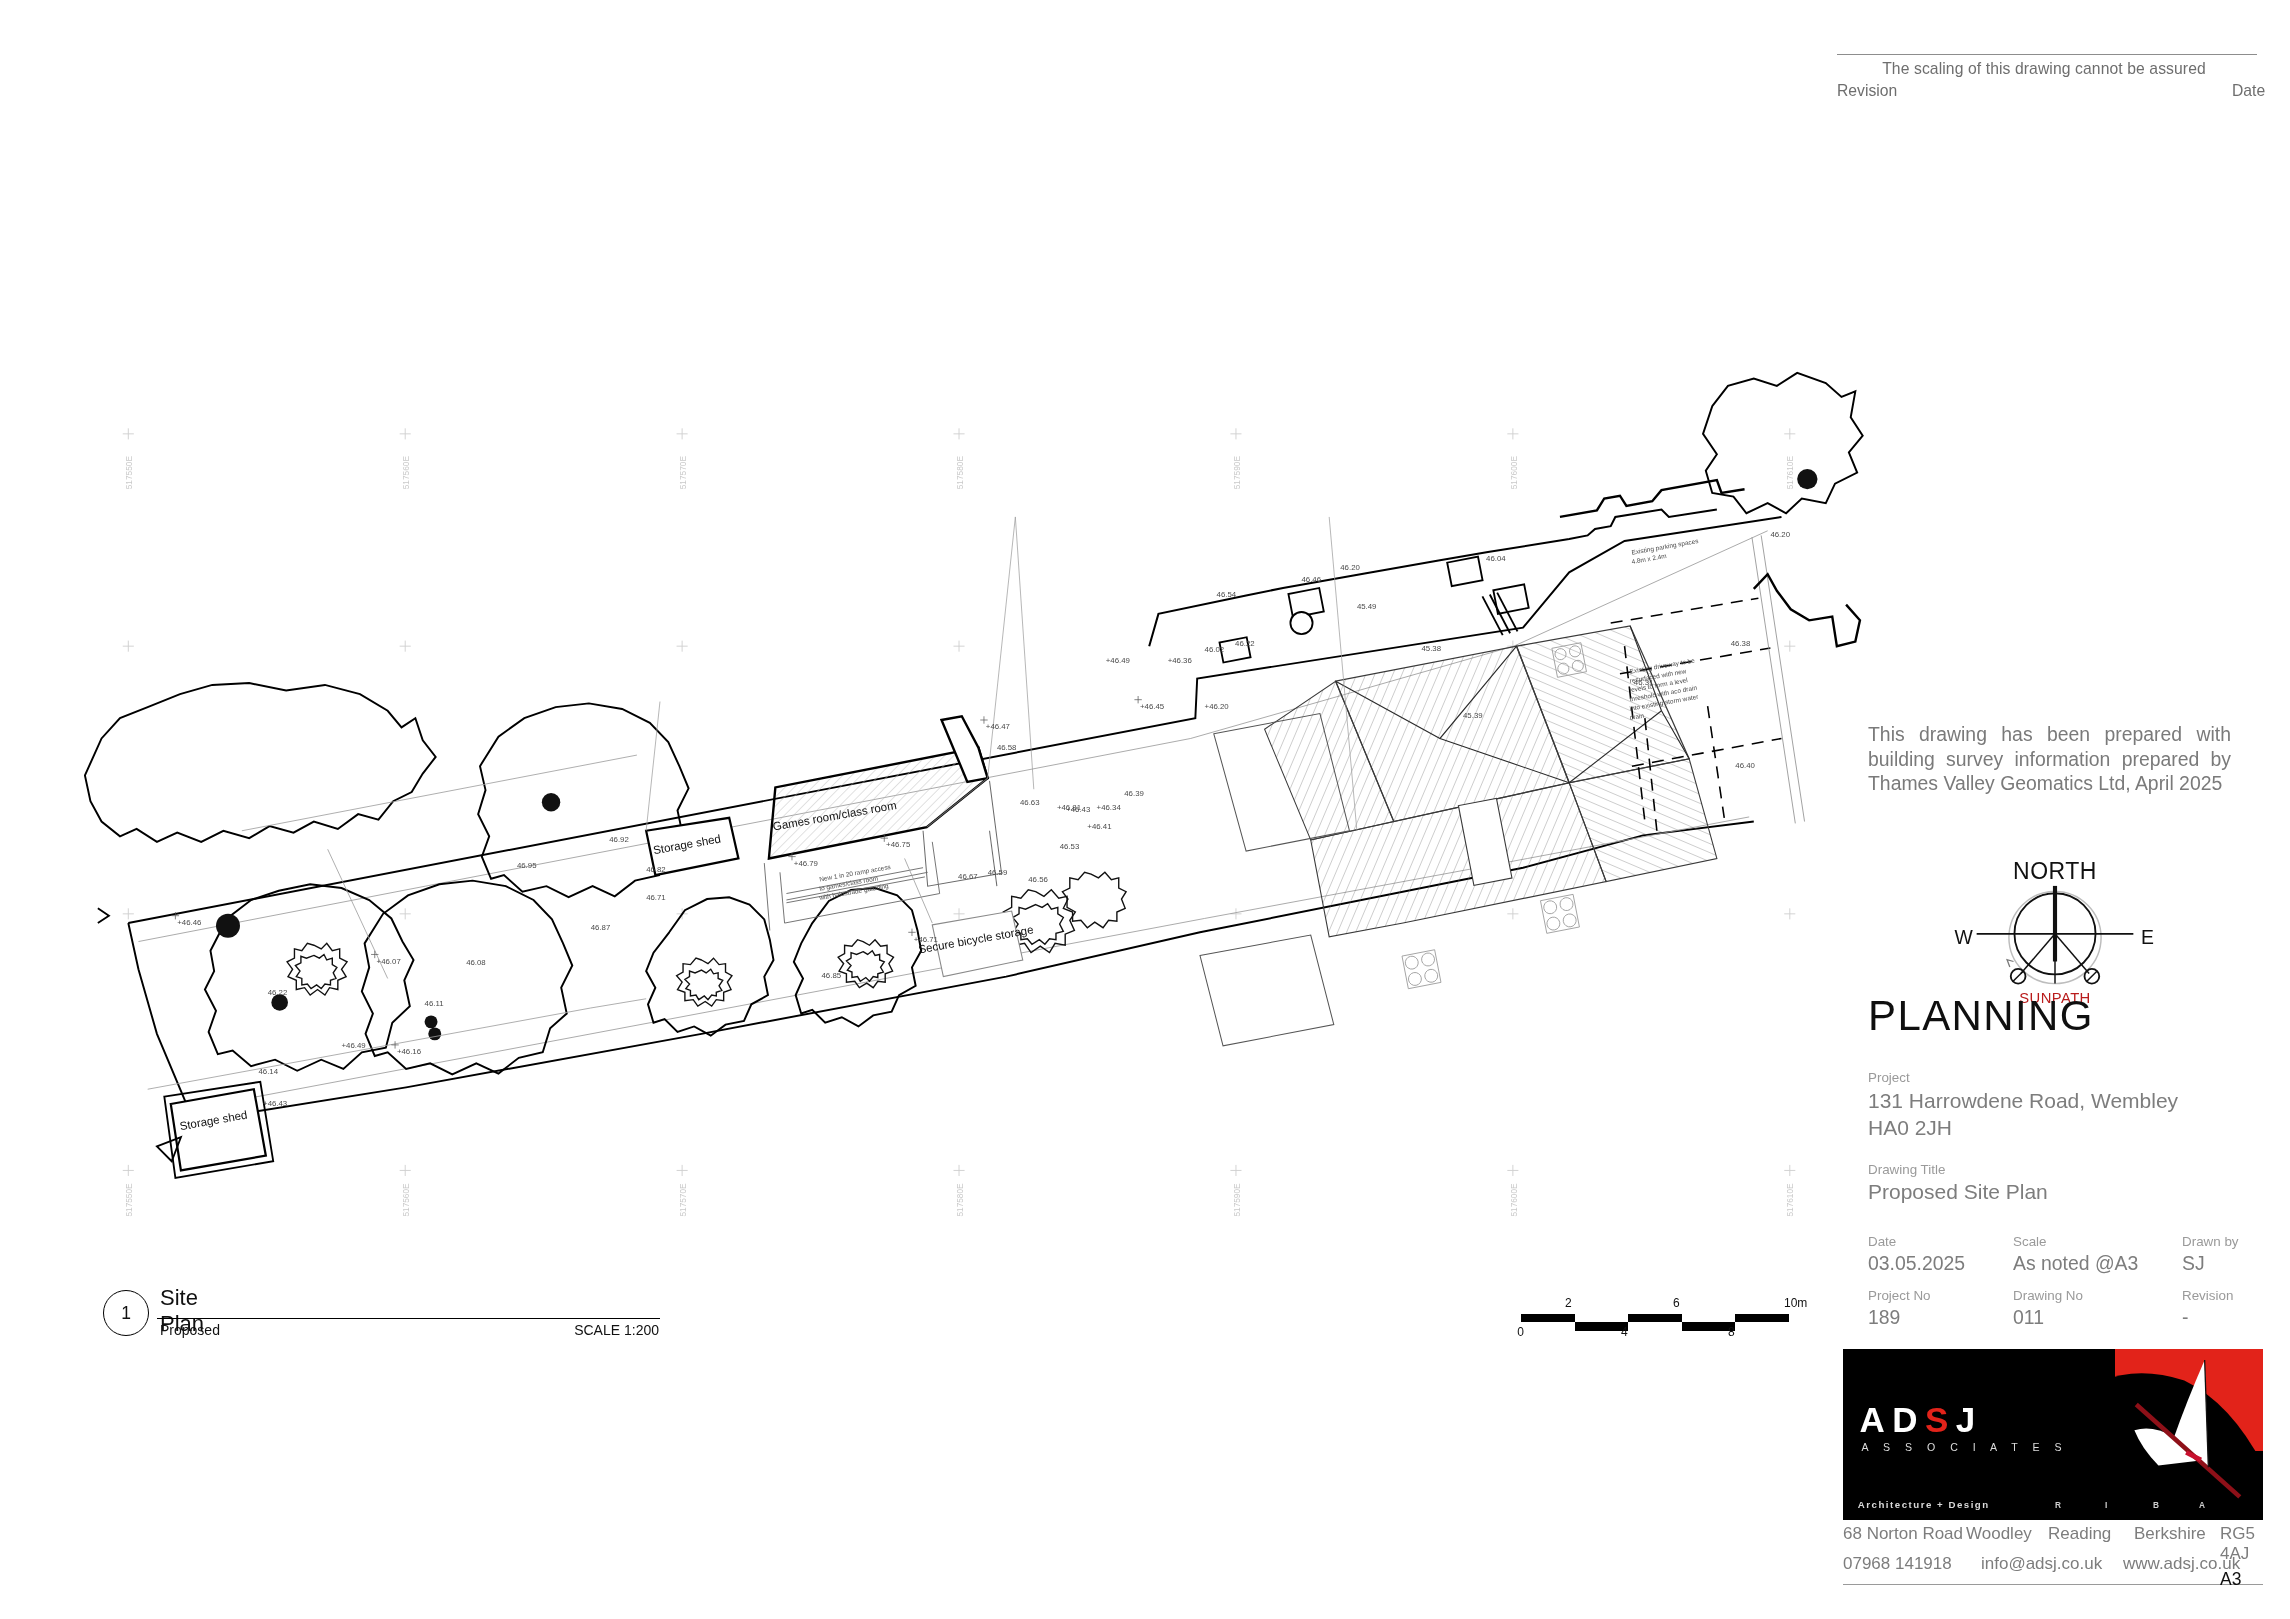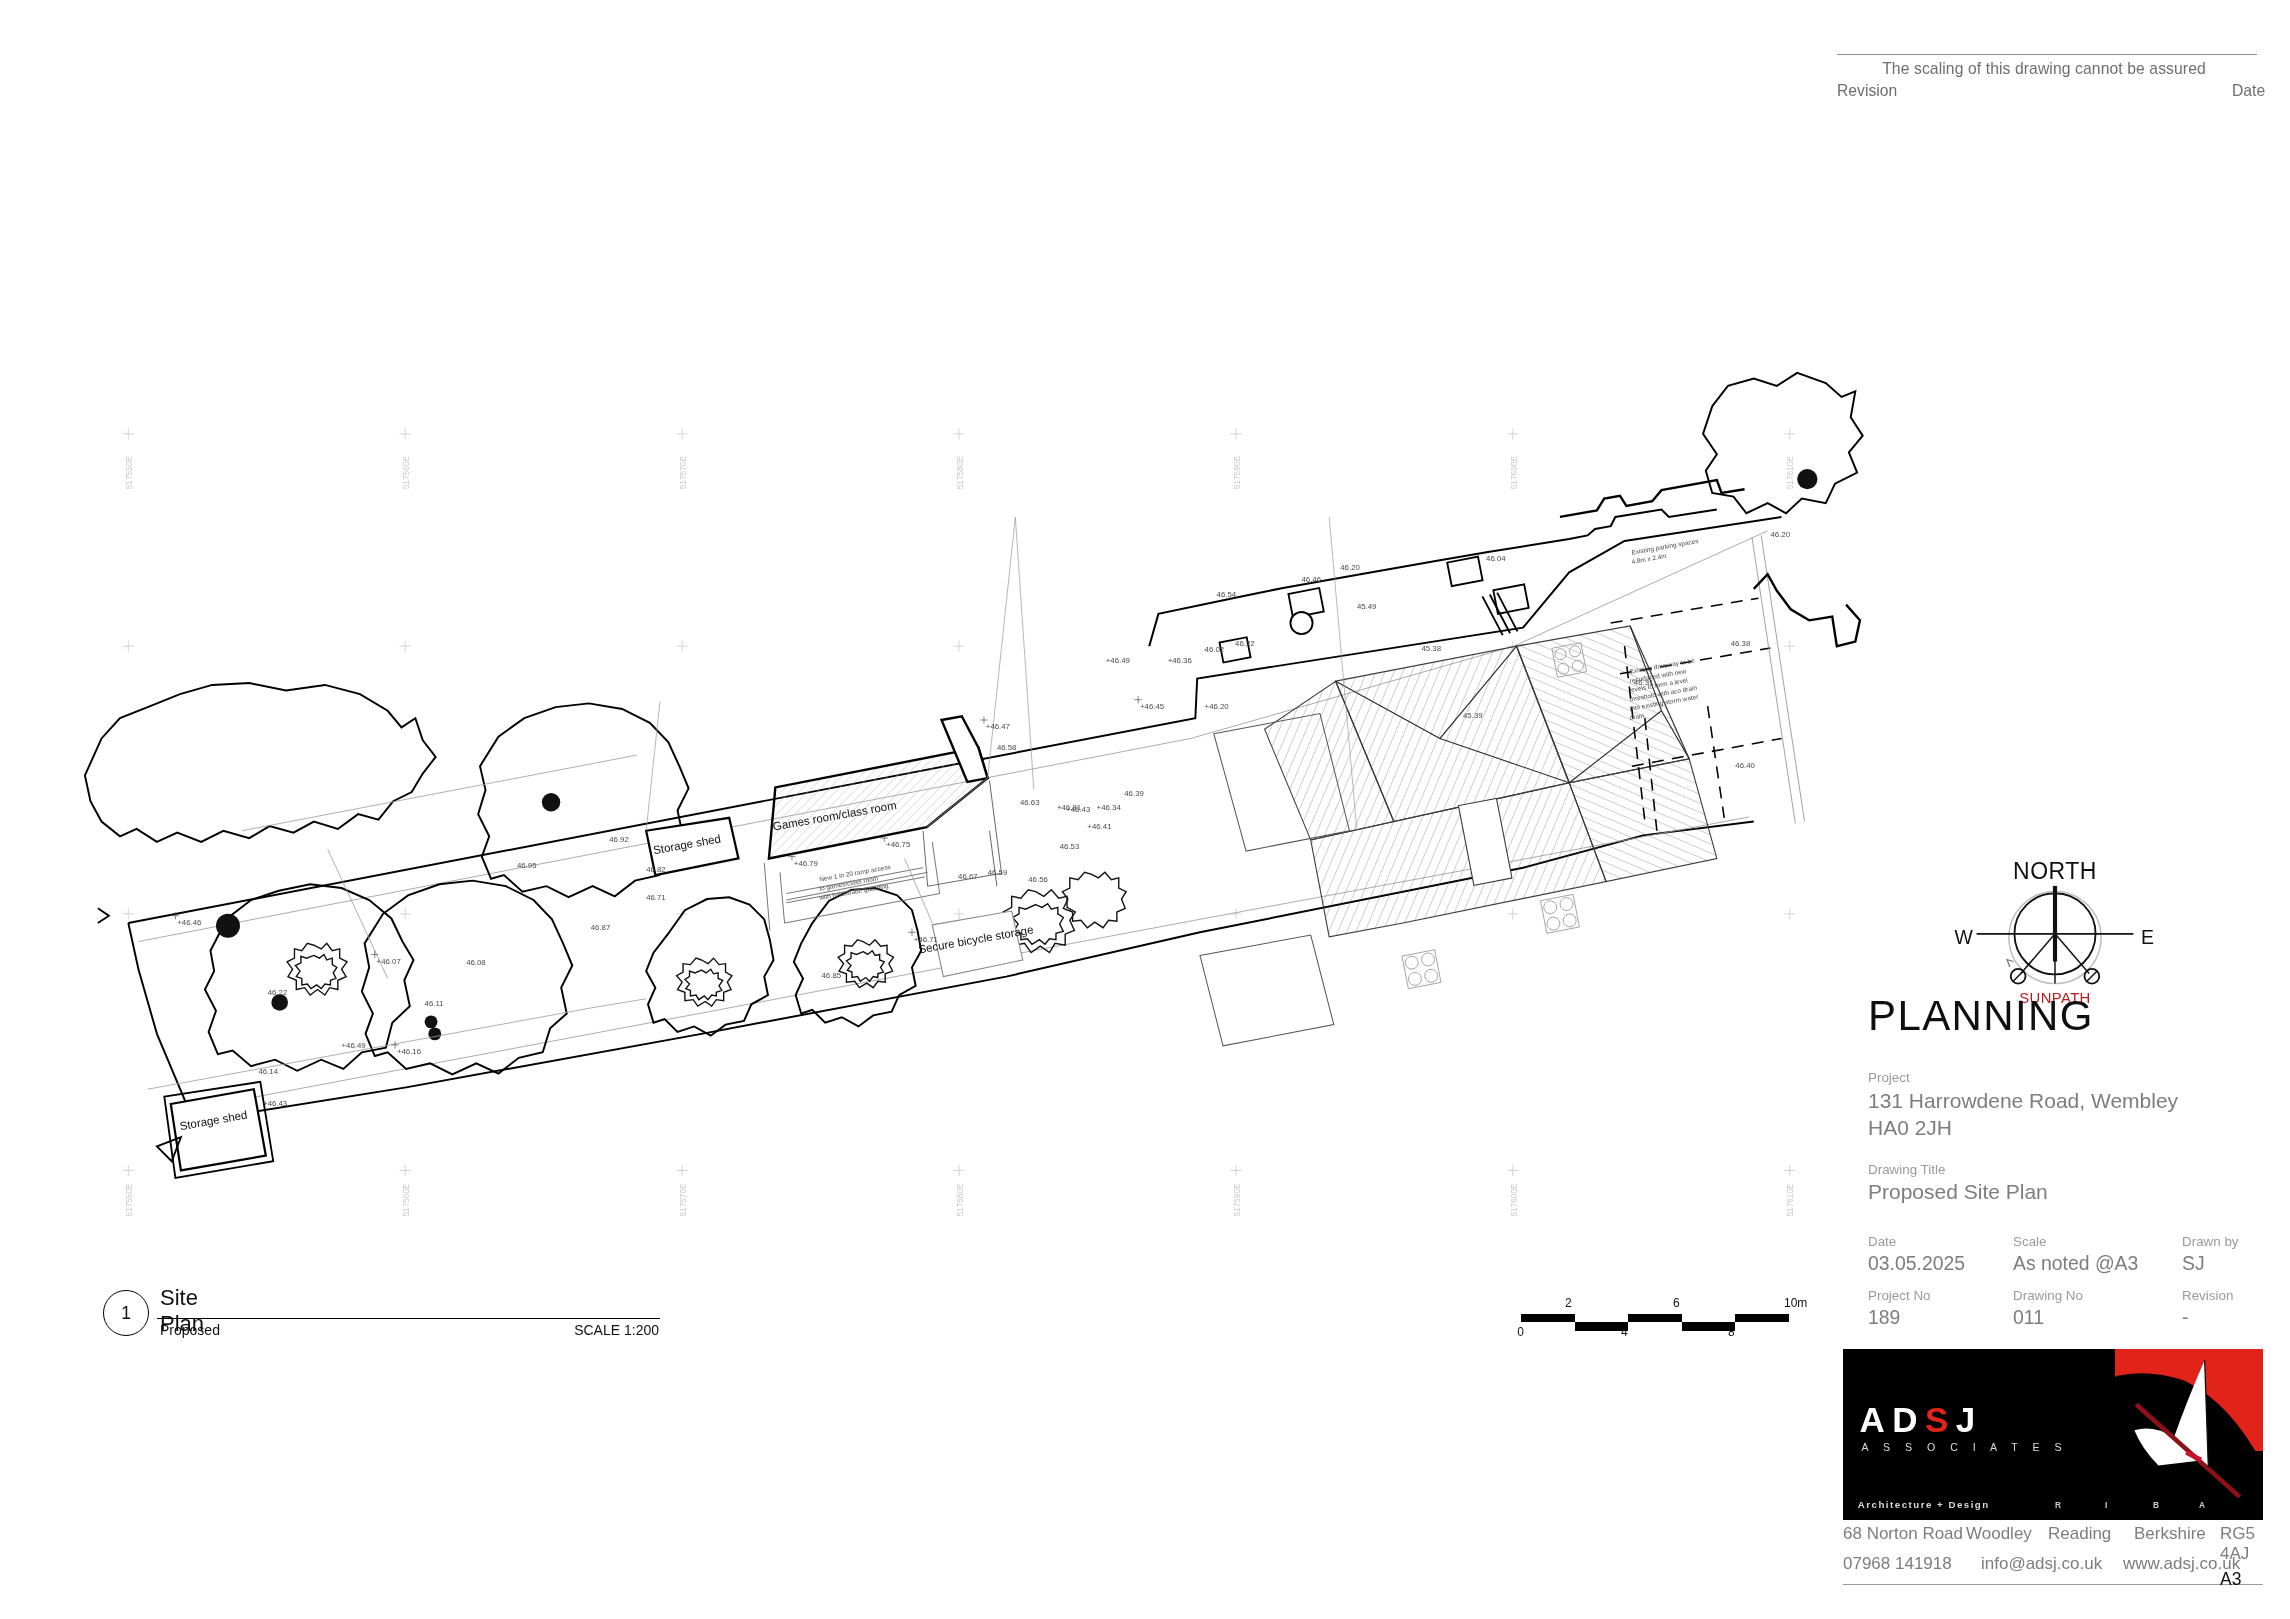--- a/index.html
+++ b/index.html
@@ -511,20 +511,21 @@
   <div id="revision-block">
     <div id="revision-rule"></div>
     <div id="scaling-note">The scaling of this drawing cannot be assured</div>
     <div id="revision-head">
       <span class="r-rev">Revision</span>
       <span class="r-date">Date</span>
 
     </div>
   </div>
 
+  <div id="survey-note">This drawing has been prepared with building survey information prepared by Thames Valley Geomatics Ltd, April 2025</div>
 
   <div id="north-block">
     <div id="north-label">NORTH</div>
     <div id="compass-w">W</div>
     <div id="compass-e">E</div>
     <svg width="212" height="148" style="position:absolute;left:0;top:0;" viewBox="0 0 230 160">
       <circle cx="115" cy="82" r="44" fill="none" stroke="#111" stroke-width="2"></circle>
       <circle cx="115" cy="86" r="50" fill="none" stroke="#bdbdbd" stroke-width="1.6"></circle>
       <line x1="115" y1="30" x2="115" y2="112" stroke="#111" stroke-width="4.5"></line>
       <line x1="115" y1="82" x2="115" y2="136" stroke="#111" stroke-width="1.6"></line>

